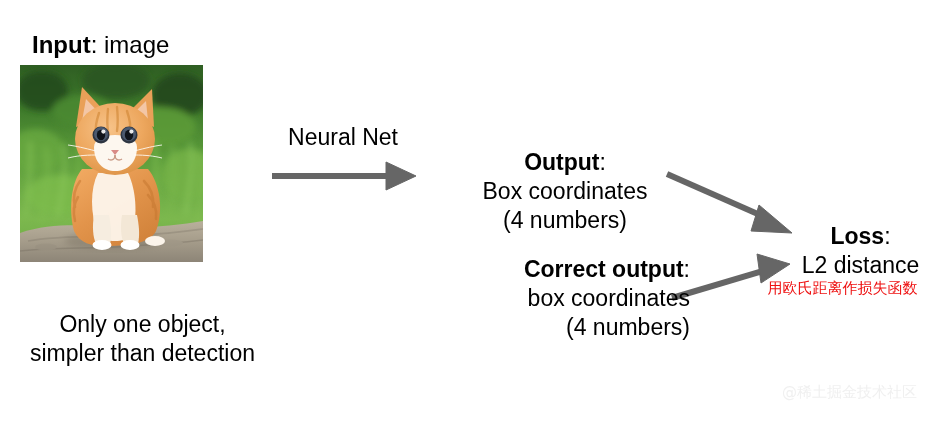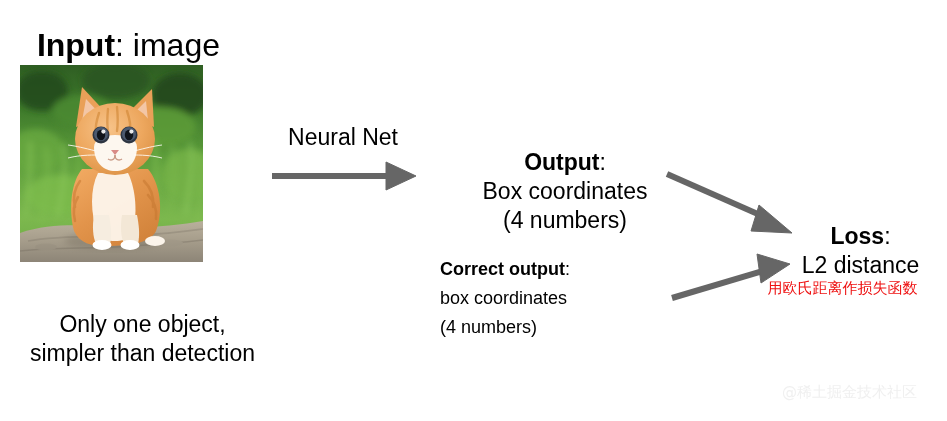--- a/index.html
+++ b/index.html
@@ -20,24 +20,25 @@
     position: absolute;
     inset: 0;
   }
   .abs { position: absolute; }
 
   
   #input-title {
     left: 0px;
     top: 30px;
     width: 220px;
-    text-align: right;
-    font-size: 32px;
+    text-align: left;
+    font-size: 24px;
     line-height: 30px;
     white-space: nowrap;
+    padding-left: 32px;
   }
   #input-title .b { font-weight: bold; }
 
   
   #input-photo {
     left: 20px;
     top: 65px;
     width: 183px;
     height: 197px;
     overflow: hidden;
@@ -82,22 +83,22 @@
     line-height: 29px;
     margin-top: 20px;
   }
   #output-block .b { font-weight: bold; }
 
   
   #correct-output-block {
     left: 440px;
     top: 255px;
     width: 250px;
-    text-align: left;
-    font-size: 18px;
+    text-align: right;
+    font-size: 23px;
     line-height: 29px;
   }
   #correct-output-block .b { font-weight: bold; }
 
   
   #loss-block {
     left: 768px;
     top: 222px;
     width: 185px;
     text-align: center;

